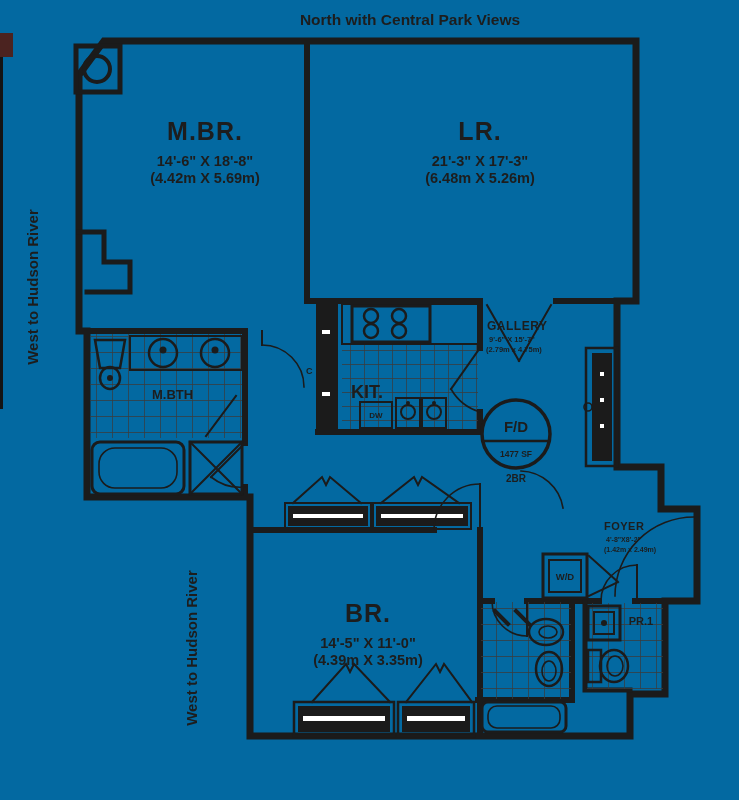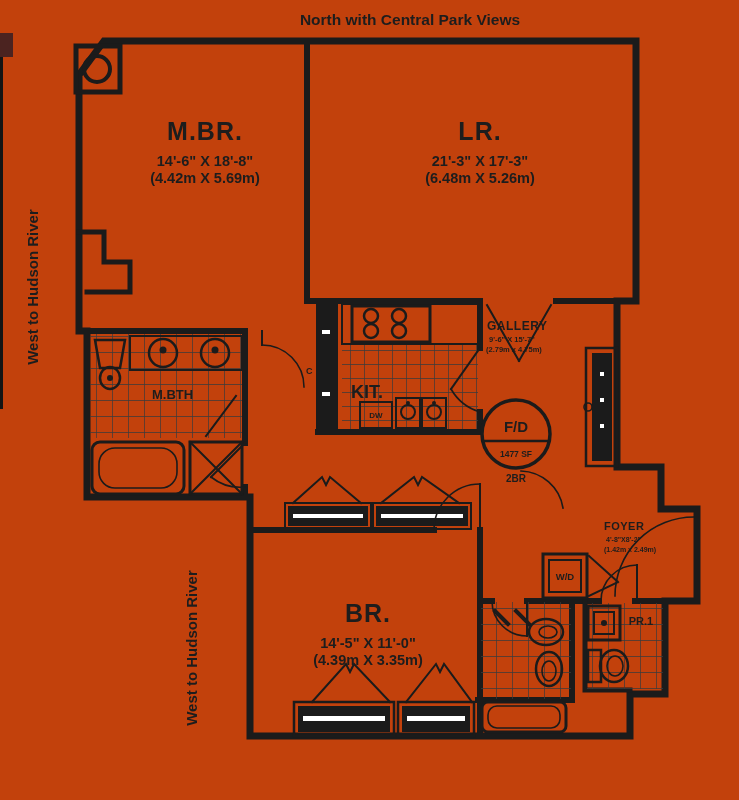--- a/index.html
+++ b/index.html
@@ -1,16 +1,16 @@
 <!DOCTYPE html>
 <html><head>
 <meta charset="utf-8">
 <style>
   html,body{margin:0;padding:0;background:#fbfbf9;}
-  .stage{position:relative;width:739px;height:800px;background:#c2410c;overflow:hidden;}
+  .stage{position:relative;width:739px;height:800px;background:#0369a1;overflow:hidden;}
   svg{display:block;}
   .w{stroke:#1b1b1b;fill:none;stroke-linecap:square;}
   .w7{stroke-width:7;} .w6{stroke-width:6;} .w5{stroke-width:5;}
   .f3{stroke-width:3;} .f25{stroke-width:2.5;} .f2{stroke-width:2;}
   .thin{stroke-width:1.6;} .leaf{stroke-width:2;}
   .ink{fill:#1b1b1b;stroke:none;}
   .white{fill:#ffffff;stroke:none;}
   .t{font-family:"Liberation Sans",sans-serif;font-weight:700;fill:#1d1d1d;}
 </style>
 </head>

